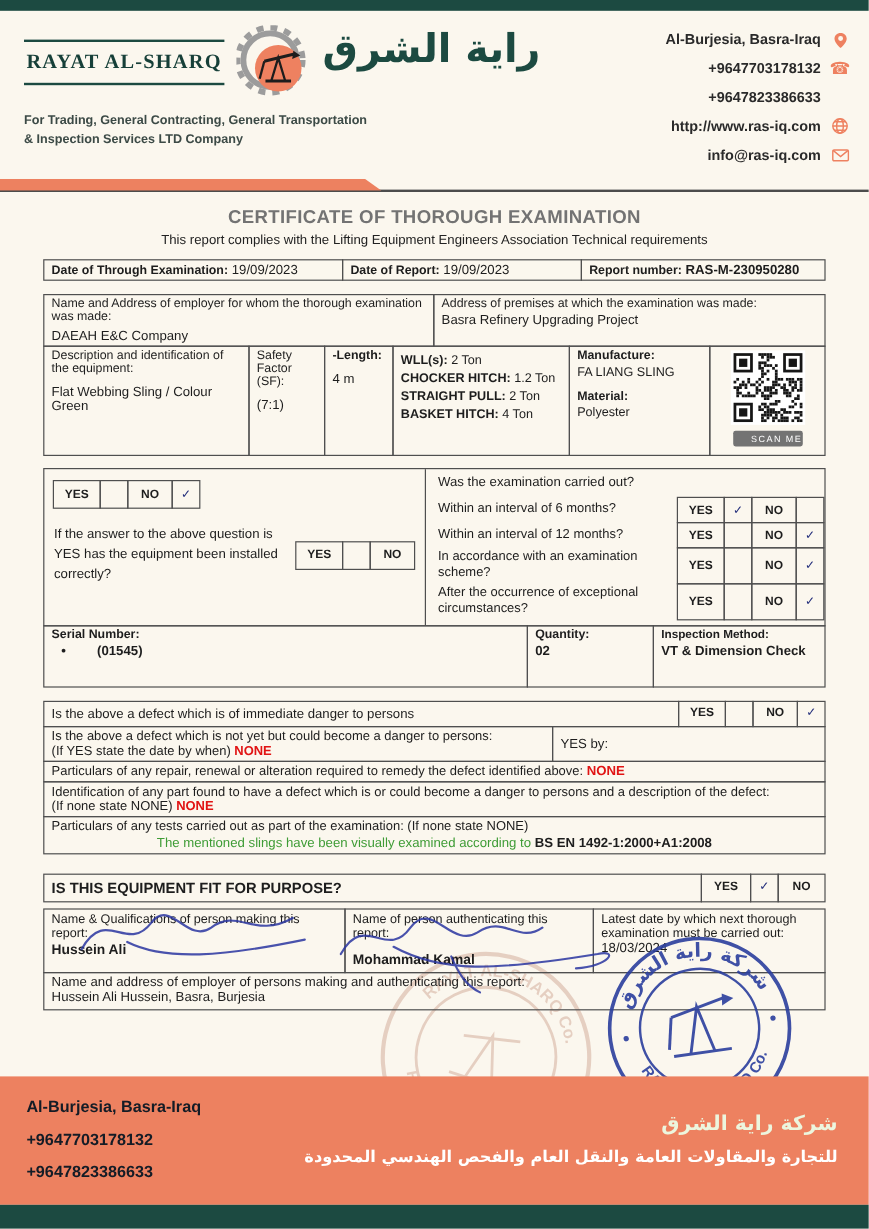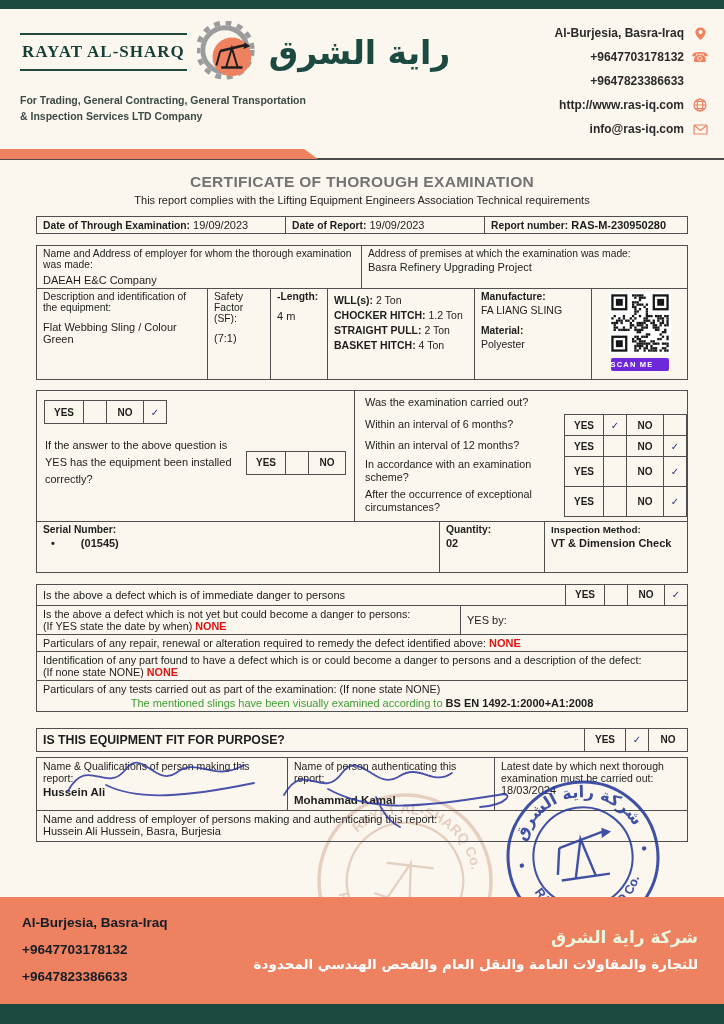--- a/index.html
+++ b/index.html
@@ -1,20 +1,20 @@
 <!DOCTYPE html>
 <html><head>
 <meta charset="utf-8">
 <style>
 *{box-sizing:border-box;margin:0;padding:0}
 html,body{width:724px;height:1024px}
 body{background:#fbf7ee;font-family:"Liberation Sans","DejaVu Sans",sans-serif;color:#1d1d1d;position:relative;overflow:hidden}
 .topbar{height:9px;background:#1c4a41}
 .header{display:flex;justify-content:space-between;padding:12px 16px 2px 20px}
-.logo-row{display:flex;align-items:center;gap:10px}
+.logo-row{display:flex;gap:10px}
 .latin-wrap{border-top:2px solid #1c4a41;border-bottom:2px solid #1c4a41;padding:7px 2px;align-self:center}
 .latin-name{font-family:"Liberation Serif","DejaVu Serif",serif;font-weight:bold;font-size:17px;letter-spacing:1px;color:#163f38;white-space:nowrap}
 .arabic-name{font-family:"DejaVu Sans",sans-serif;font-size:33px;font-weight:bold;color:#1c4a41;direction:rtl;white-space:nowrap}
 .logo-mark{width:62px;height:62px}
 .tagline{margin-top:10px;font-size:10.5px;font-weight:bold;color:#3c4a46;line-height:1.5}
 .contacts{text-align:right;font-size:12px;font-weight:bold;color:#2a2a2a;margin-top:4px}
 .cline{display:flex;justify-content:flex-end;align-items:center;gap:8px;margin-bottom:8px}
 .cicon{width:16px;height:16px;color:#ee8160;font-size:14px;line-height:1;display:inline-flex;align-items:center;justify-content:center}
 .divider{position:relative;margin-top:0;height:13px;border-bottom:2px solid #4c4c4c}
 .stripe{position:absolute;left:0;bottom:-1px;width:318px;height:10px;background:#ed8160;clip-path:polygon(0 0,calc(100% - 14px) 0,100% 100%,0 100%)}
@@ -40,21 +40,21 @@
 .qleft{width:318px;border-right:1px solid #4f4f4f;padding:9px 8px 4px}
 .qright{flex:1;padding:2px 0 4px 4px}
 .qitem{display:flex;align-items:center;margin-bottom:13px}
 .qtext{flex:1;font-size:11px;line-height:1.55;padding-right:6px}
 .qboxes{display:flex;height:24px}
 .qrhead{font-size:11px;padding:3px 6px 7px}
 .qrrow{display:flex;align-items:stretch;margin-top:-1px}
 .qrtext{flex:1;font-size:10.8px;line-height:1.25;padding:2px 6px;display:flex;align-items:center}
 .sline{padding-left:8px;font-weight:bold;font-size:11px;line-height:1.55}
 .sline::before{content:"•";margin-right:26px;font-weight:bold}
-.scanme{background:#6d28d9;color:#fff;font-size:7.5px;font-weight:bold;text-align:left;border-radius:2px;padding:2px 0;width:58px;margin:2px auto 0;letter-spacing:1.2px}
+.scanme{background:#737373;color:#fff;font-size:7.5px;font-weight:normal;text-align:right;border-radius:2px;padding:2px 0;width:58px;margin:2px auto 0;letter-spacing:1.2px}
 .sigrow{position:relative}
 .sig-svg{position:absolute;left:10px;top:-18px;width:480px;height:92px;pointer-events:none;z-index:6}
 .stamp{position:absolute;pointer-events:none}
 .stamp-blue{left:502px;top:776px;width:162px;height:162px;transform:rotate(-8deg);opacity:.9;z-index:3}
 .stamp-faint{left:312px;top:788px;width:186px;height:186px;transform:rotate(18deg);opacity:.25;z-index:1}
 .footer{position:absolute;left:0;bottom:0;width:100%;z-index:5}
 .forange{background:#ed8160;display:flex;justify-content:space-between;align-items:center;padding:12px 26px 14px 22px;min-height:87px}
 .fleft{font-weight:bold;color:#141c26;font-size:13.5px;line-height:2.0}
 .fright{text-align:right;direction:rtl;font-family:"DejaVu Sans",sans-serif}
 .fright .l1{color:#ecf6de;font-size:17px;font-weight:bold;margin-bottom:9px}

